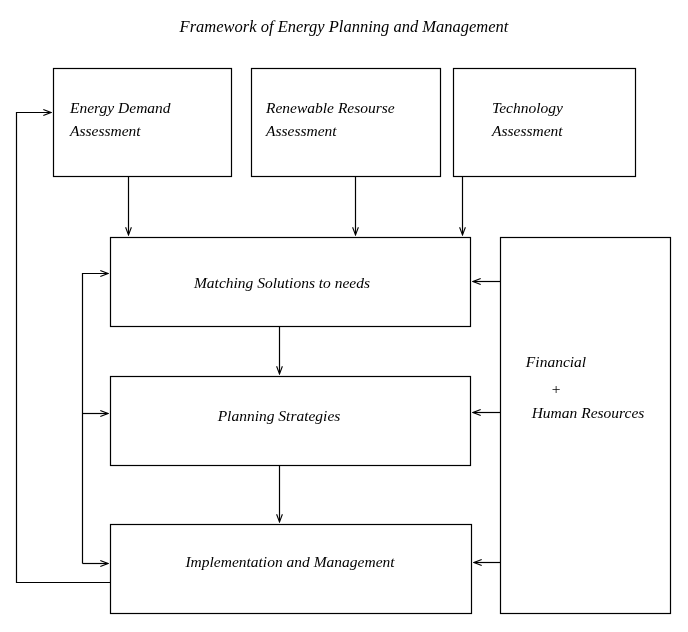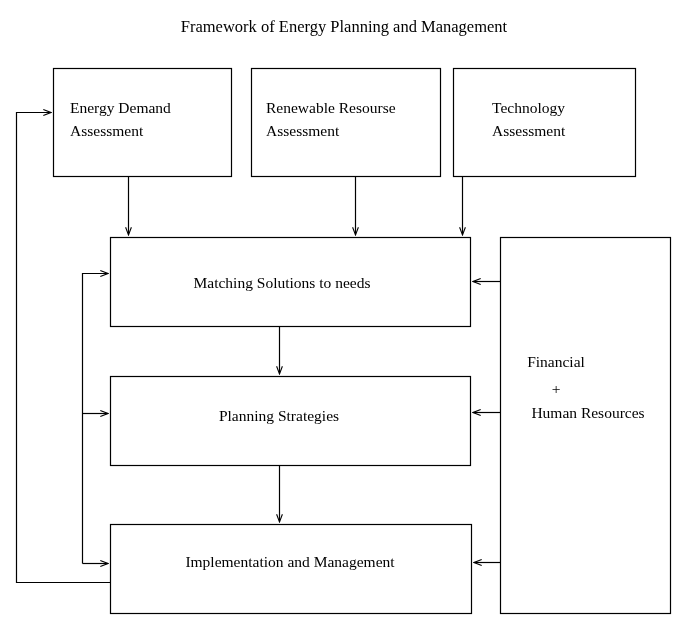--- a/index.html
+++ b/index.html
@@ -11,20 +11,21 @@
     width: 688px;
     height: 632px;
     font-family: "Liberation Serif", "DejaVu Serif", serif;
     color: #000000;
     overflow: hidden;
   }
   #diagram-root {
     position: relative;
     width: 688px;
     height: 632px;
+    font-style: italic;
   }
   svg#framework-svg {
     display: block;
     width: 688px;
     height: 632px;
   }
   .box-rect {
     fill: #ffffff;
     stroke: #000000;
     stroke-width: 1.2;

